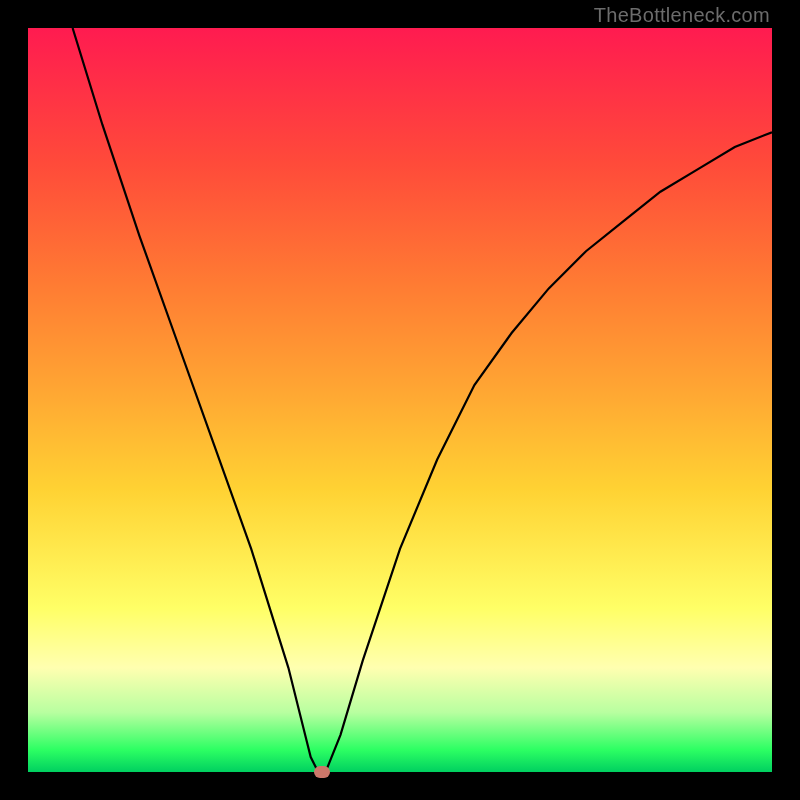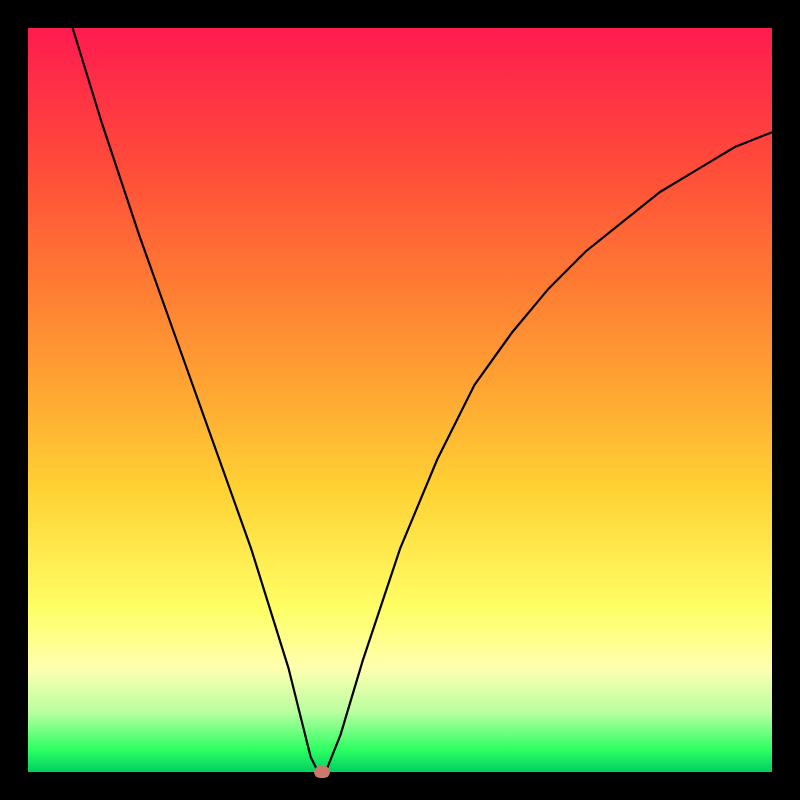--- a/index.html
+++ b/index.html
@@ -66,13 +66,14 @@
 </head>
 <body>
 
 <div class="frame">
   <div class="plot-area">
     <svg class="curve" viewBox="0 0 744 744" preserveAspectRatio="none">
       <path id="curvePath" d="M44.6 0.0 L74.4 96.7 L111.6 208.3 L148.8 312.5 L186.0 416.6 L223.2 520.8 L260.4 639.8 L275.3 699.4 L282.7 729.1 L290.2 744.0 L297.6 744.0 L312.5 706.8 L334.8 632.4 L372.0 520.8 L409.2 431.5 L446.4 357.1 L483.6 305.0 L520.8 260.4 L558.0 223.2 L595.2 193.4 L632.4 163.7 L669.6 141.4 L706.8 119.0 L744.0 104.2" stroke="#000000" stroke-width="2.2" fill="none"></path>
     </svg>
     <div class="dot" id="marker" style="left: 285.88px; top: 738px; background: rgb(204, 119, 106);"></div>
   </div>
+  <div class="watermark">TheBottleneck.com</div>
 </div>
 
 </body></html>

